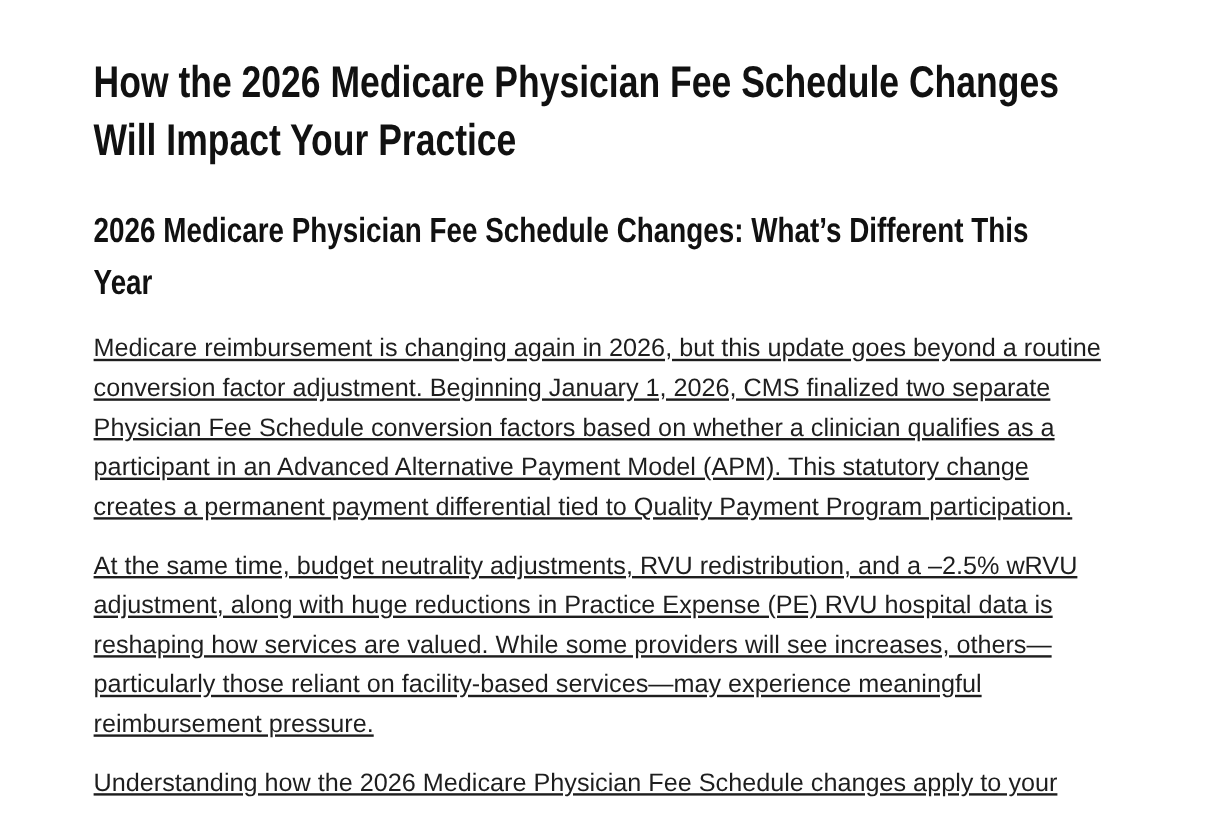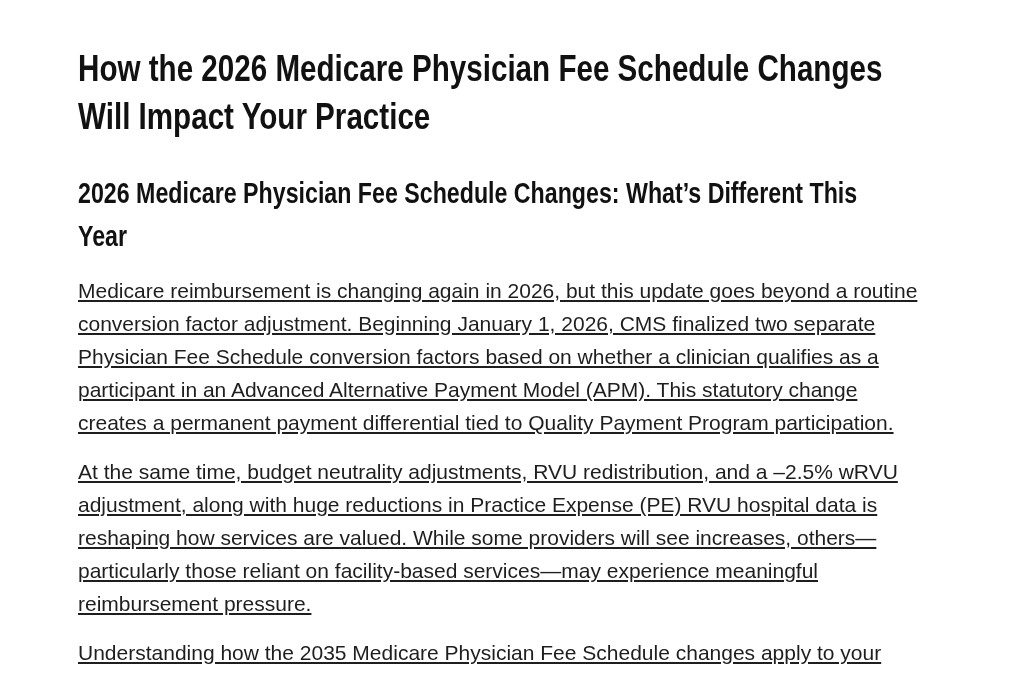--- a/index.html
+++ b/index.html
@@ -70,14 +70,14 @@
 Physician Fee Schedule conversion factors based on whether a clinician qualifies as a
 participant in an Advanced Alternative Payment Model (APM). This statutory change
 creates a permanent payment differential tied to Quality Payment Program participation.</p>
 
   <p class="body-paragraph">At the same time, budget neutrality adjustments, RVU redistribution, and a –2.5% wRVU
 adjustment, along with huge reductions in Practice Expense (PE) RVU hospital data is
 reshaping how services are valued. While some providers will see increases, others—
 particularly those reliant on facility-based services—may experience meaningful
 reimbursement pressure.</p>
 
-  <p class="body-paragraph">Understanding how the 2035 Medicare Physician Fee Schedule changes apply to your</p>
+  <p class="body-paragraph">Understanding how the 2026 Medicare Physician Fee Schedule changes apply to your</p>
 </div>
 
 </body></html>

